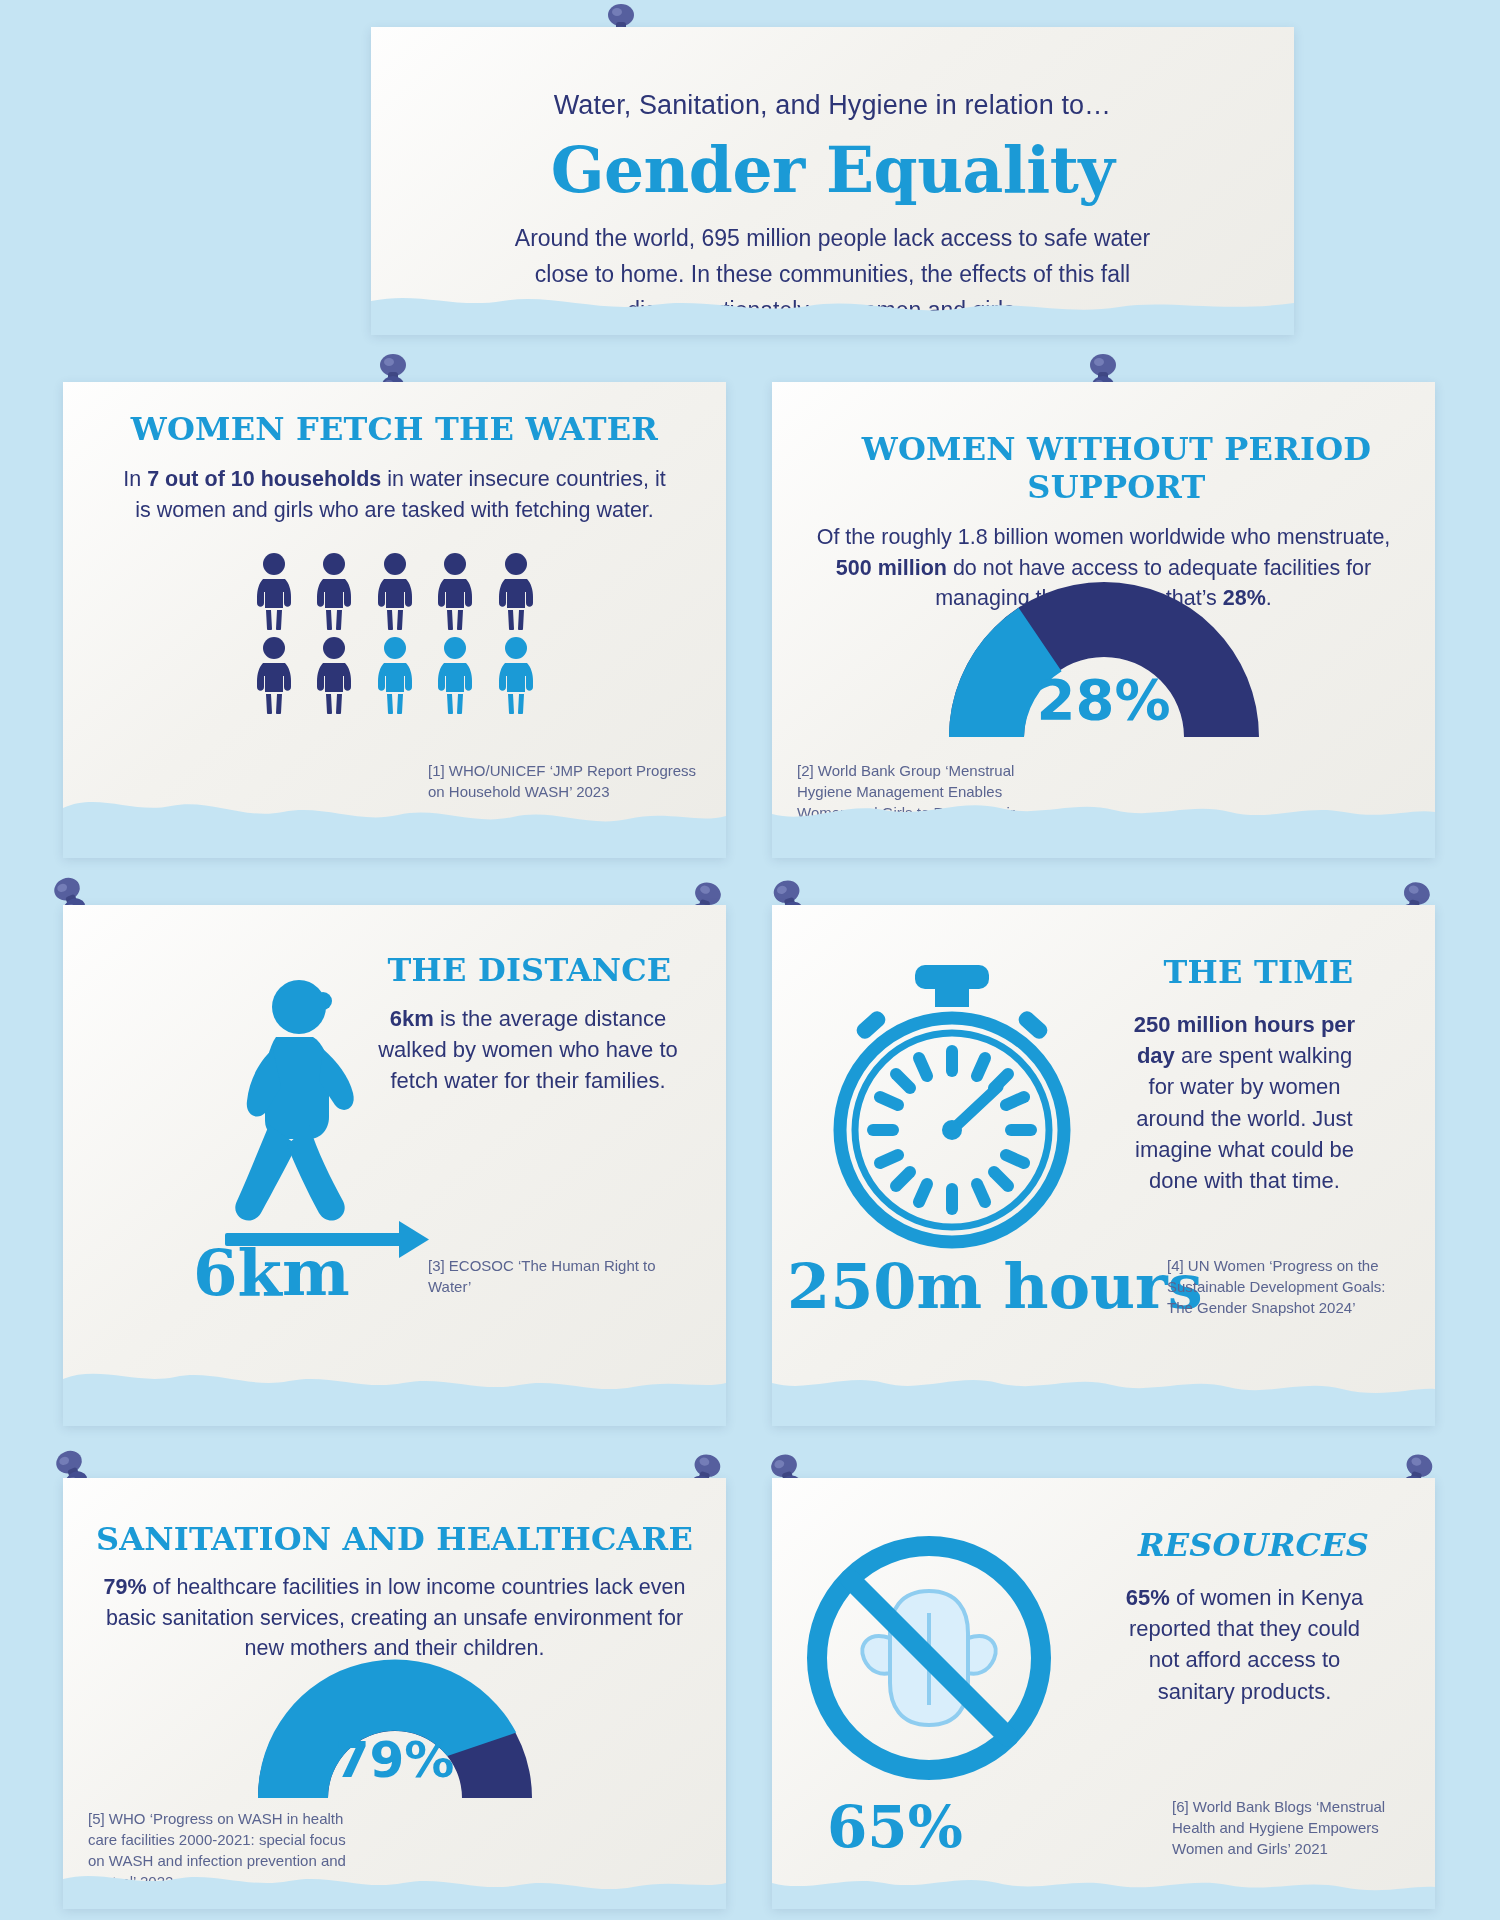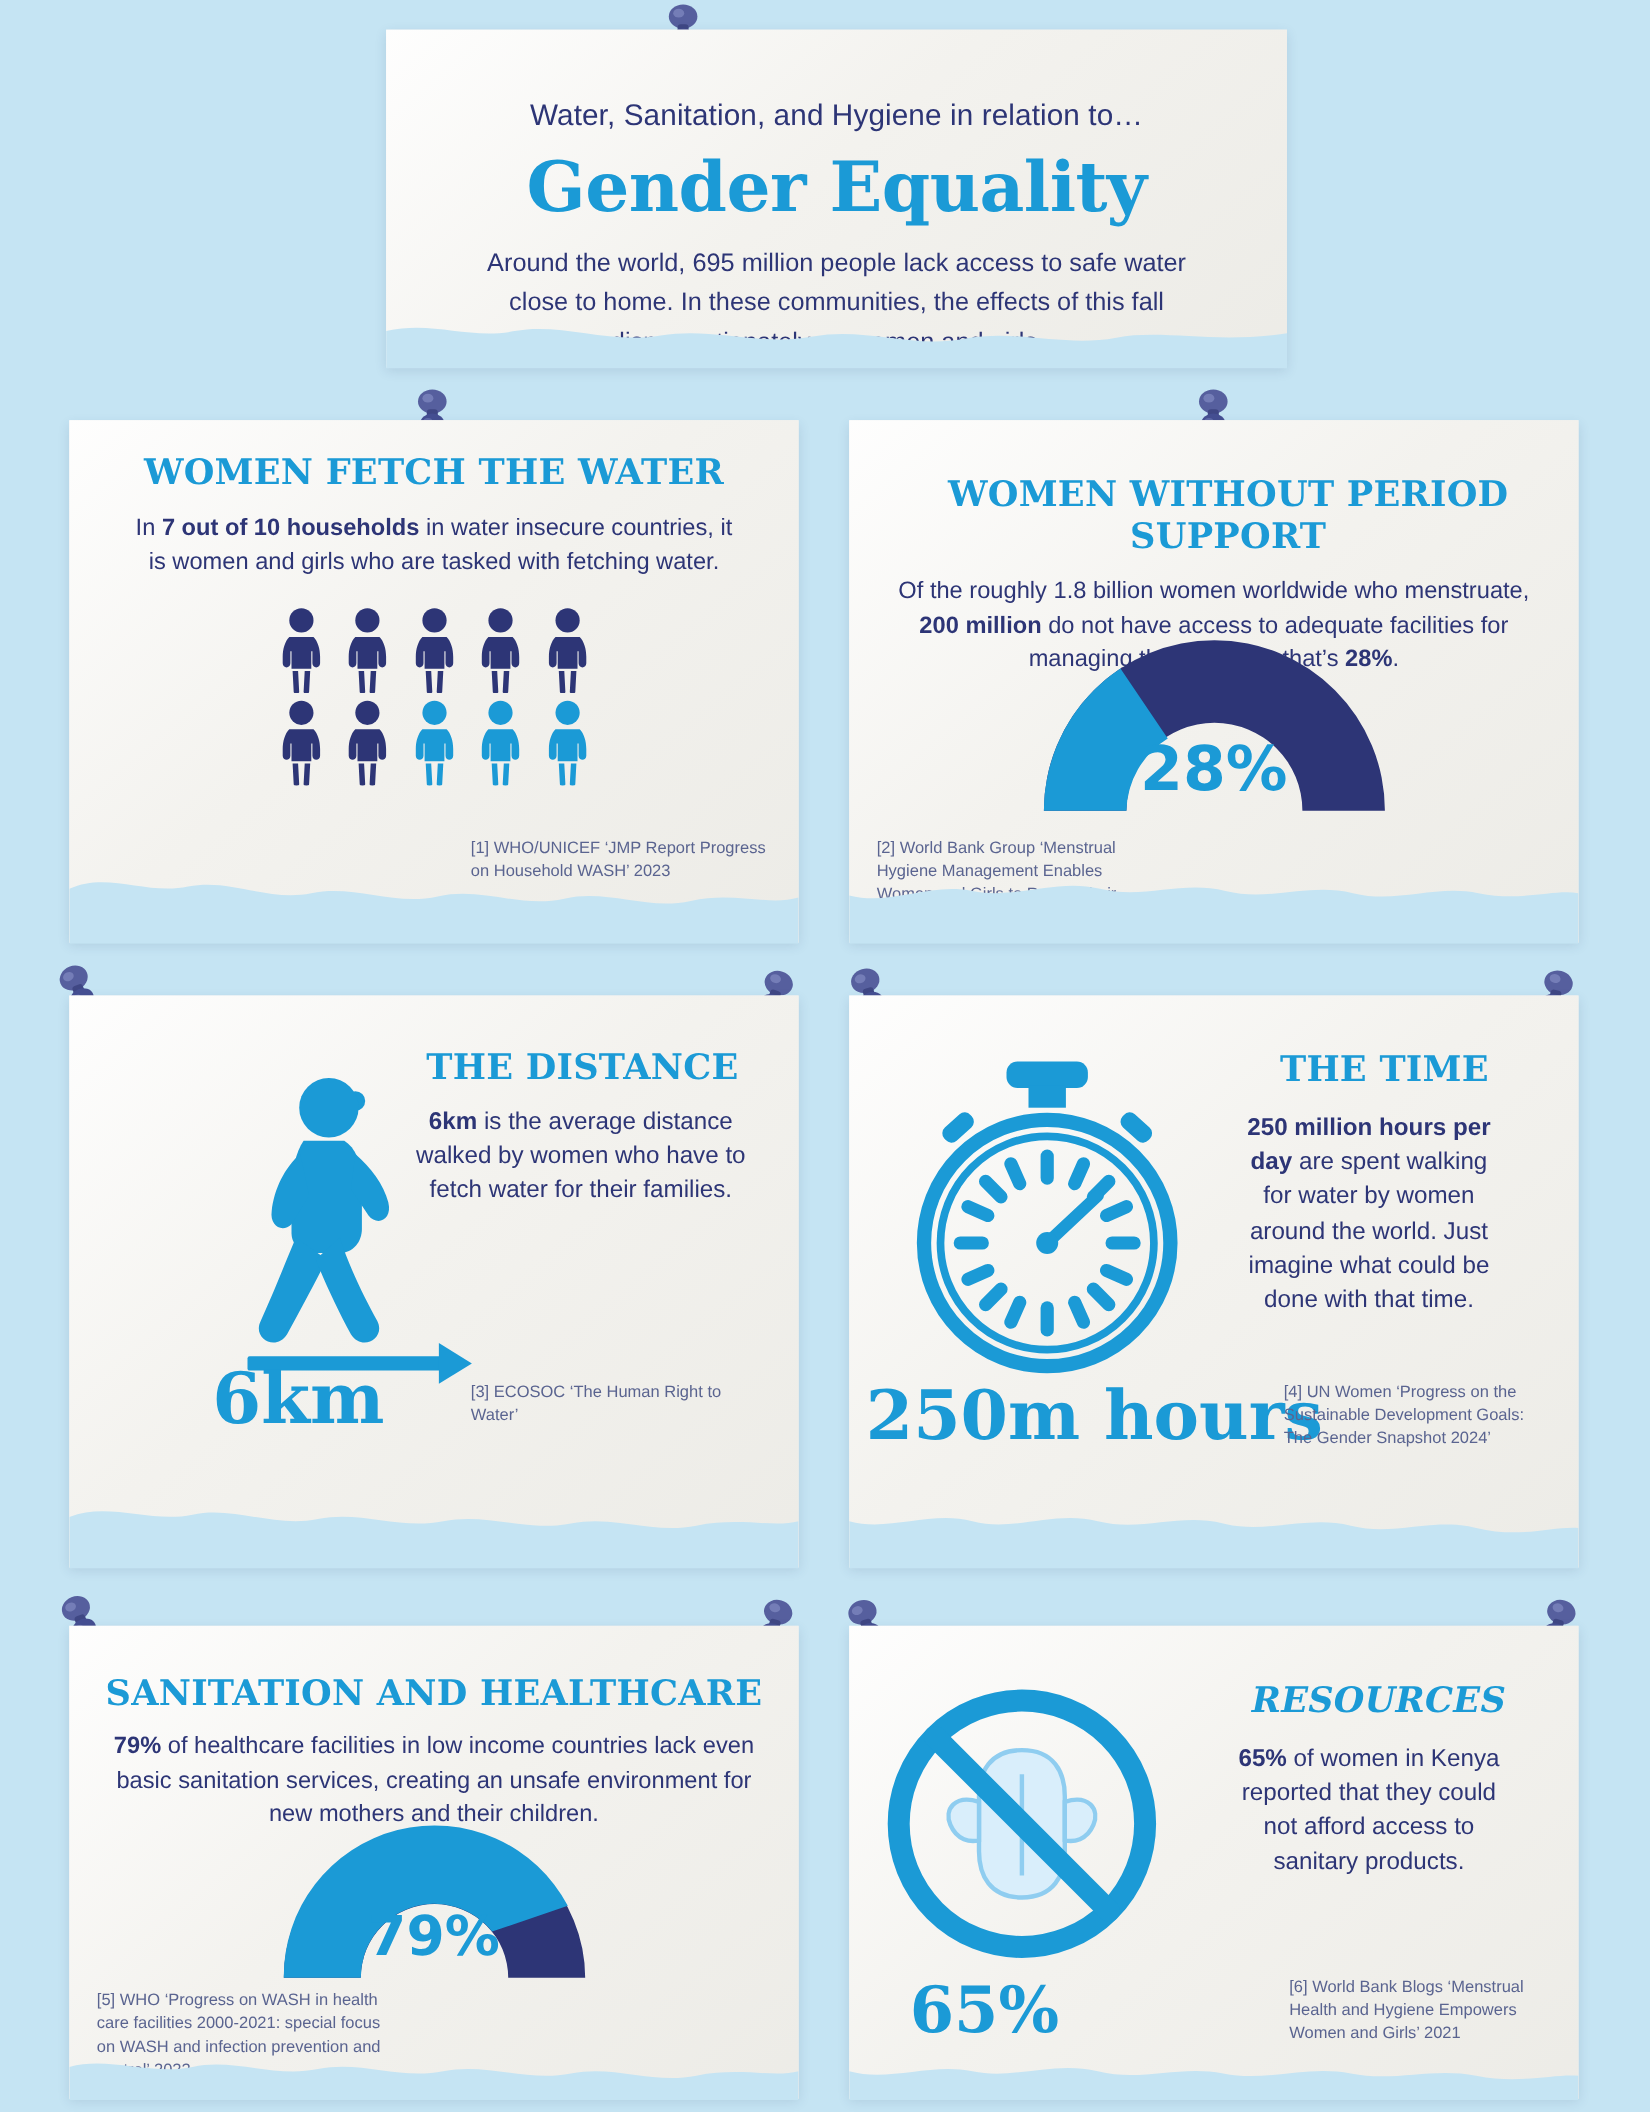--- a/index.html
+++ b/index.html
@@ -25,21 +25,21 @@
     pointer-events: none;
   }
   .torn-bottom svg { display: block; width: 100%; height: 100%; }
 
   .pin {
     position: absolute; width: 46px; height: 58px; pointer-events: none;
   }
   .pin svg { display:block; width:100%; height:100%; }
 
   
-  #header-card { left: 351px; top: 27px; width: 819px; height: 307px; }
+  #header-card { left: 371px; top: 27px; width: 923px; height: 307px; }
   .hdr-sub {
     text-align:center; color:#2d3576; font-size:27px; letter-spacing:.1px;
     padding-top:63px;
   }
   .hdr-title {
     text-align:center; color:#1b9ad6; font-size:63px; font-weight:700;
     font-family:"DejaVu Serif", serif; letter-spacing:-0.5px; margin-top:12px;
   }
   .hdr-body {
     text-align:center; color:#2d3576; font-size:23px; line-height:1.56;
@@ -258,21 +258,21 @@
       <ellipse cx="19" cy="10" rx="5" ry="4" fill="#7c85bd" opacity=".8"></ellipse>
       <rect x="18" y="20" width="10" height="12" rx="3" fill="#3f4784"></rect>
       <ellipse cx="23" cy="33" rx="11" ry="9" fill="#454f92"></ellipse>
       <ellipse cx="19" cy="31" rx="4" ry="3" fill="#6c76b2" opacity=".7"></ellipse>
       <rect x="22" y="40" width="2.4" height="16" fill="#8e93ad"></rect>
     </g>
       </svg>
   </div>
   <div class="card" id="c-period">
     <div class="card-title" style="margin-top:48px;padding-left:26px;">WOMEN WITHOUT PERIOD SUPPORT</div>
-    <div class="card-body" style="width:600px;margin:16px auto 0;"><span>Of the roughly 1.8 billion women worldwide who menstruate, </span><b>200 million</b><span> do not have access to adequate facilities for managing their periods, that’s </span><b>28%</b><span>.</span></div>
+    <div class="card-body" style="width:600px;margin:16px auto 0;"><span>Of the roughly 1.8 billion women worldwide who menstruate, </span><b>500 million</b><span> do not have access to adequate facilities for managing their periods, that’s </span><b>28%</b><span>.</span></div>
 
     <div class="gauge-wrap" style="top:190px; width:330px; height:170px;">
       <svg viewBox="0 0 330 170" width="330" height="170">
 
         <path d="M10,165 A155,155 0 0 1 320,165 L245,165 A80,80 0 0 0 85,165 Z" fill="#2d3576"></path>
 
         <path d="M10,165 A155,155 0 0 1 79.6,35.8 L122.6,99.3 A80,80 0 0 0 85,165 Z" fill="#1b9ad6"></path>
       </svg>
       <div class="gauge-val" style="top:95px;">28%</div>
     </div>

